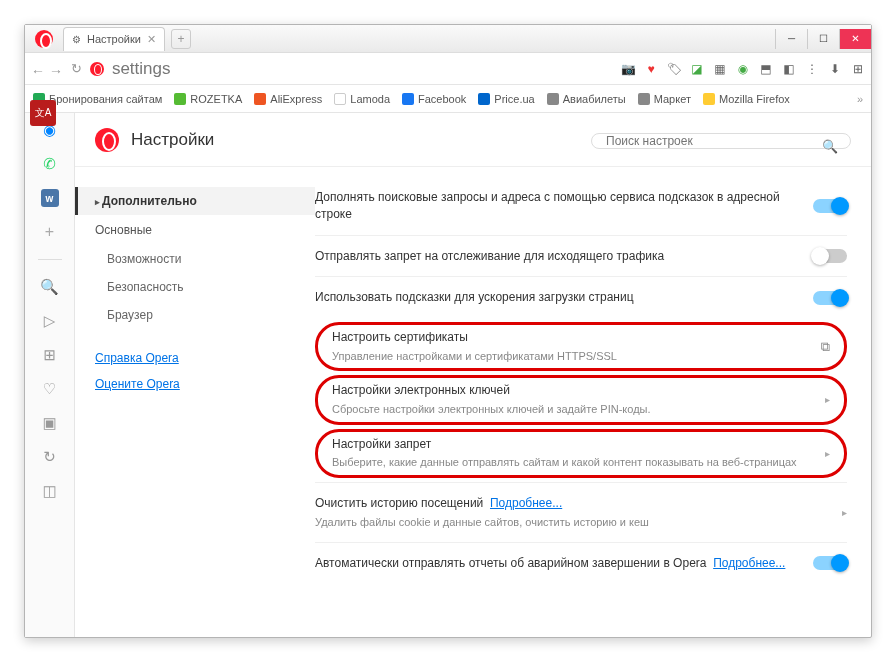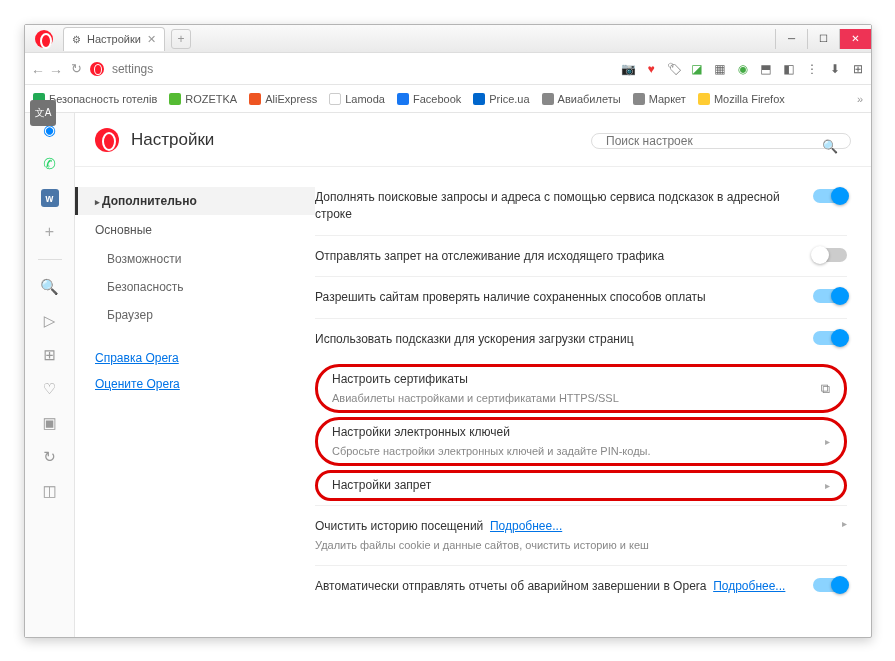--- a/index.html
+++ b/index.html
@@ -14,21 +14,21 @@
 .new-tab{width:20px;height:20px;border:1px solid #ccc;border-radius:3px;display:flex;align-items:center;justify-content:center;margin-left:6px;color:#999;font-size:12px}
 .winctrl{margin-left:auto;display:flex}
 .winctrl div{width:32px;height:20px;display:flex;align-items:center;justify-content:center;font-size:10px;color:#333;border-left:1px solid #ccc}
 .winctrl .close{background:#e35;color:#fff}
 .toolbar{height:32px;display:flex;align-items:center;padding:0 6px;gap:8px;border-bottom:1px solid #e5e5e5;font-size:12px}
 .nav-arrows{display:flex;gap:4px;color:#999}
 .nav-arrows span{font-size:14px}
 .reload{color:#999;font-size:13px}
 .addr-o{width:14px;height:14px;border-radius:50%;background:#ff1b2d;position:relative}
 .addr-o::after{content:"";position:absolute;left:4px;top:2px;width:6px;height:9px;border:1.5px solid #fff;border-radius:50%}
-.addr{color:#777;font-size:12px}
+.addr{color:#777;font-size:17px}
 .tb-icons{margin-left:auto;display:flex;gap:9px;font-size:12px;color:#666;align-items:center}
 .tb-icons span{width:14px;text-align:center}
 .heart{color:#e33}
 .green{color:#4a4}
 .bookmarks{height:28px;display:flex;align-items:center;padding:0 8px;gap:12px;border-bottom:1px solid #e5e5e5;font-size:11px;color:#555;overflow:hidden}
 .bm{display:flex;align-items:center;gap:4px;white-space:nowrap}
 .bm .sq{width:12px;height:12px;border-radius:2px}
 .bm .blue{background:#2a5}.bm .grn{background:#5b3}.bm .orng{background:#e52}.bm .wht{border:1px solid #ccc;background:#fff}.bm .fb{background:#1877f2}.bm .p{background:#06c}.bm .gray{background:#888}.bm .folder{background:#fc3}
 .content{display:flex;height:calc(100% - 88px)}
 .sidebar{width:50px;background:#fafafa;border-right:1px solid #e5e5e5;display:flex;flex-direction:column;align-items:center;padding-top:8px;gap:16px}
@@ -50,35 +50,35 @@
 .body{flex:1;display:flex;overflow:hidden}
 .nav{width:240px;padding:20px 0;font-size:12px}
 .nav-item{padding:7px 20px;color:#333;cursor:pointer}
 .nav-item.main-cat{padding:8px 20px;color:#555}
 .nav-item.active{font-weight:600;background:#f3f3f3;border-left:3px solid #333;padding-left:17px}
 .nav-item.active::before{content:"▸ ";font-size:9px;color:#555}
 .nav-item.sub{padding-left:32px;color:#666}
 .nav-link{padding:6px 20px;color:#0073e6;text-decoration:underline;cursor:pointer;font-size:12px}
 .nav-sep{height:16px}
 .settings{flex:1;overflow-y:auto;padding:10px 24px 10px 0;font-size:12px}
-.row{padding:12px 0;border-top:1px solid #efefef;display:flex;}
+.row{padding:12px 0;border-top:1px solid #efefef;display:flex;align-items:center;}
 .row:first-child{border-top:none}
 .row-text{flex:1;color:#333;line-height:1.4}
 .row-desc{color:#888;font-size:11px;margin-top:3px}
 .toggle{width:34px;height:14px;border-radius:7px;position:relative;flex-shrink:0}
 .toggle::after{content:"";position:absolute;width:18px;height:18px;border-radius:50%;top:-2px;background:#fff;box-shadow:0 1px 3px rgba(0,0,0,.3)}
 .toggle.on{background:#8bd3ff}.toggle.on::after{right:-2px;background:#0099ff}
 .toggle.off{background:#ccc}.toggle.off::after{left:-2px}
 .row.clickable{cursor:pointer}
 .arrow{color:#aaa;font-size:10px;flex-shrink:0}
 .popout{color:#888;font-size:13px;flex-shrink:0}
 .highlight{border:3px solid #d00;border-radius:24px;padding:4px 14px;margin:4px 0;display:flex;align-items:center;}
 .highlight .row-text{flex:1}
 .link{color:#0073e6;text-decoration:underline}
-.trans{position:absolute;left:30px;top:100px;width:26px;height:26px;background:#737373;border-radius:3px;display:flex;align-items:center;justify-content:center;color:#fff;font-size:10px;z-index:10}
+.trans{position:absolute;left:30px;top:100px;width:26px;height:26px;background:#b91c1c;border-radius:3px;display:flex;align-items:center;justify-content:center;color:#fff;font-size:10px;z-index:10}
 </style>
 </head>
 <body>
 
 <div class="window">
 
   <div class="titlebar">
     <div class="opera-logo"></div>
     <div class="tab">
       <span class="tab-gear">⚙</span>
@@ -112,21 +112,21 @@
       <span>◧</span>
       <span>⋮</span>
       <span>⬇</span>
       <span>⊞</span>
     </div>
   </div>
 
   <div class="bookmarks" id="bookmarks">
       <div class="bm">
         <span class="sq blue"></span>
-        <span>Безопасность готелів</span>
+        <span>Бронирования сайтам</span>
       </div>
       <div class="bm">
         <span class="sq grn"></span>
         <span>ROZETKA</span>
       </div>
       <div class="bm">
         <span class="sq orng"></span>
         <span>AliExpress</span>
       </div>
       <div class="bm">
@@ -197,44 +197,41 @@
         <div class="settings" id="settings-list">
             <div class="row">
               <div class="row-text">Дополнять поисковые запросы и адреса с помощью сервиса подсказок в адресной строке</div>
               <div class="toggle on"></div>
             </div>
             <div class="row">
               <div class="row-text">Отправлять запрет на отслеживание для исходящего трафика</div>
               <div class="toggle off"></div>
             </div>
             <div class="row">
-              <div class="row-text">Разрешить сайтам проверять наличие сохраненных способов оплаты</div>
-              <div class="toggle on"></div>
-            </div>
-            <div class="row">
               <div class="row-text">Использовать подсказки для ускорения загрузки страниц</div>
               <div class="toggle on"></div>
             </div>
             <div class="highlight clickable">
               <div class="row-text">
                 <div>Настроить сертификаты</div>
-                <div class="row-desc">Авиабилеты настройками и сертификатами HTTPS/SSL</div>
+                <div class="row-desc">Управление настройками и сертификатами HTTPS/SSL</div>
               </div>
               <span class="popout">⧉</span>
             </div>
             <div class="highlight clickable">
               <div class="row-text">
                 <div>Настройки электронных ключей</div>
                 <div class="row-desc">Сбросьте настройки электронных ключей и задайте PIN-коды.</div>
               </div>
               <span class="arrow">▸</span>
             </div>
             <div class="highlight clickable">
               <div class="row-text">
                 <div>Настройки запрет</div>
+                <div class="row-desc">Выберите, какие данные отправлять сайтам и какой контент показывать на веб-страницах</div>
               </div>
               <span class="arrow">▸</span>
             </div>
             <div class="row clickable">
               <div class="row-text"><span>Очистить историю посещений</span> &nbsp;<span class="link">Подробнее...</span><div class="row-desc">Удалить файлы cookie и данные сайтов, очистить историю и кеш</div></div>
               <span class="arrow">▸</span>
             </div>
             <div class="row">
               <div class="row-text">Автоматически отправлять отчеты об аварийном завершении в Opera &nbsp;<span class="link">Подробнее...</span></div>
               <div class="toggle on"></div>

